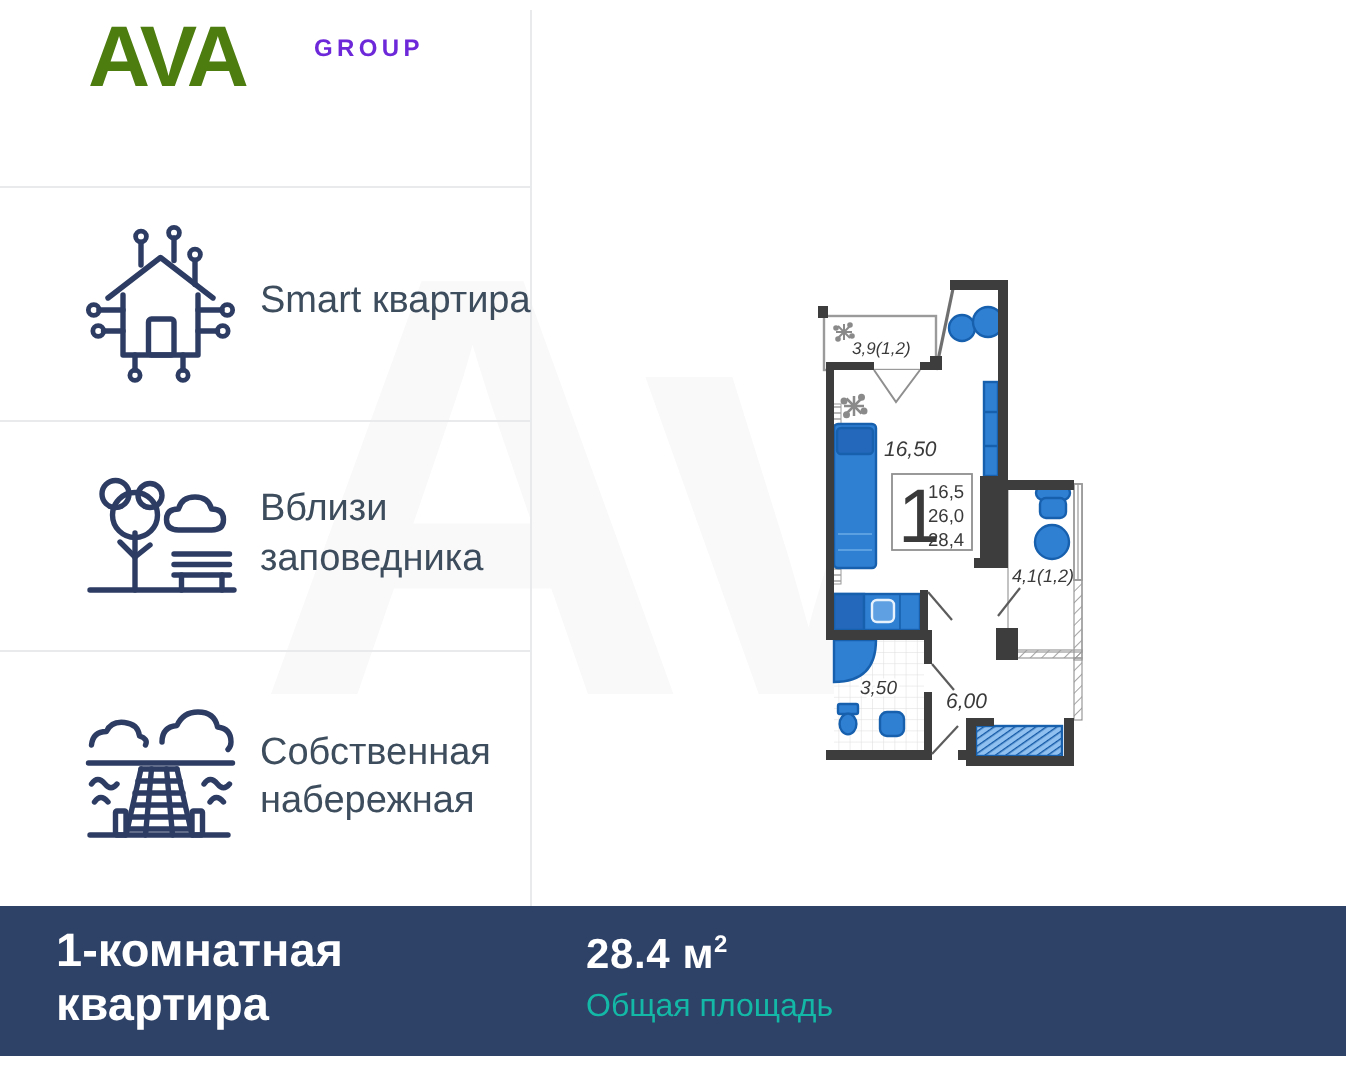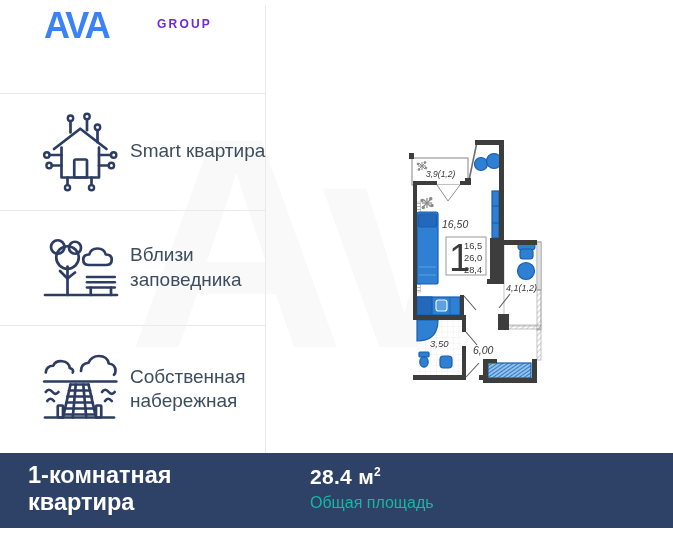--- a/index.html
+++ b/index.html
@@ -2,21 +2,21 @@
 <html><head>
 <meta charset="utf-8">
 <style>
   html,body{margin:0;padding:0;}
   body{width:673px;height:540px;background:#ffffff;font-family:"Liberation Sans",sans-serif;position:relative;overflow:hidden;}
   .stage{position:absolute;inset:0;}
   
   .watermark{position:absolute;left:128px;top:70px;font-size:300px;font-weight:700;color:rgba(40,50,70,0.028);letter-spacing:-12px;z-index:0;user-select:none;}
   
   .logo{position:absolute;left:44px;top:8px;z-index:2;}
-  .logo-main{font-size:36px;font-weight:800;color:#3b82f6;letter-spacing:-2px;line-height:1;margin-top:44px;}
+  .logo-main{font-size:43px;font-weight:800;color:#4d7c0f;letter-spacing:-2px;line-height:1;margin-top:44px;}
   .logo-sub{position:absolute;left:113px;top:9px;font-size:12px;font-weight:600;letter-spacing:2.2px;color:#6d28d9;}
   .title{position:absolute;left:289px;top:13px;margin:0;font-size:27px;font-weight:800;color:#2b3c66;z-index:2;}
   
   .vline{position:absolute;left:265px;top:5px;width:1px;height:450px;background:#e9eaec;z-index:1;}
   .hline{position:absolute;left:0;width:265px;height:1px;background:#e9eaec;z-index:1;}
   
   .feature{position:absolute;left:0;width:265px;display:flex;align-items:center;gap:10px;padding-left:10px;box-sizing:border-box;z-index:2;margin-left:32px;}
   .feature svg{flex:0 0 auto;}
   .feature-label{font-size:19px;color:#3e4d5d;line-height:1.28;width:160px;}
   .fi{stroke:#2c3c63;fill:none;stroke-width:3.6;stroke-linecap:round;stroke-linejoin:round;}
@@ -26,21 +26,21 @@
   .plan text{fill:#3a3a3a;}
   .lbl{font-style:italic;}
   
   .bar{position:absolute;left:0;top:453px;width:673px;height:75px;background:#2e4166;z-index:3;padding-left:16px;}
   .apt-type{position:absolute;left:28px;top:9px;width:240px;font-size:23.5px;font-weight:700;color:#ffffff;line-height:1.17;}
   .stat{position:absolute;top:12px;}
   .stat-val{font-size:21px;font-weight:700;color:#ffffff;letter-spacing:.3px;}
   .stat-val sup{font-size:12px;}
   .stat-cap{margin-top:5px;font-size:16px;color:#14b8a6;text-align:right;}
   .floor-total{color:#7d89a4;}
-  .area-stat{left:293px;margin-left:17px;} .floor-stat{left:432px;}
+  .area-stat{left:293px;} .floor-stat{left:432px;}
 </style>
 </head>
 <body>
 
 <div class="stage">
 
   <div class="watermark">Av</div>
 
   <div class="logo">
     <span class="logo-main">AVA</span>

